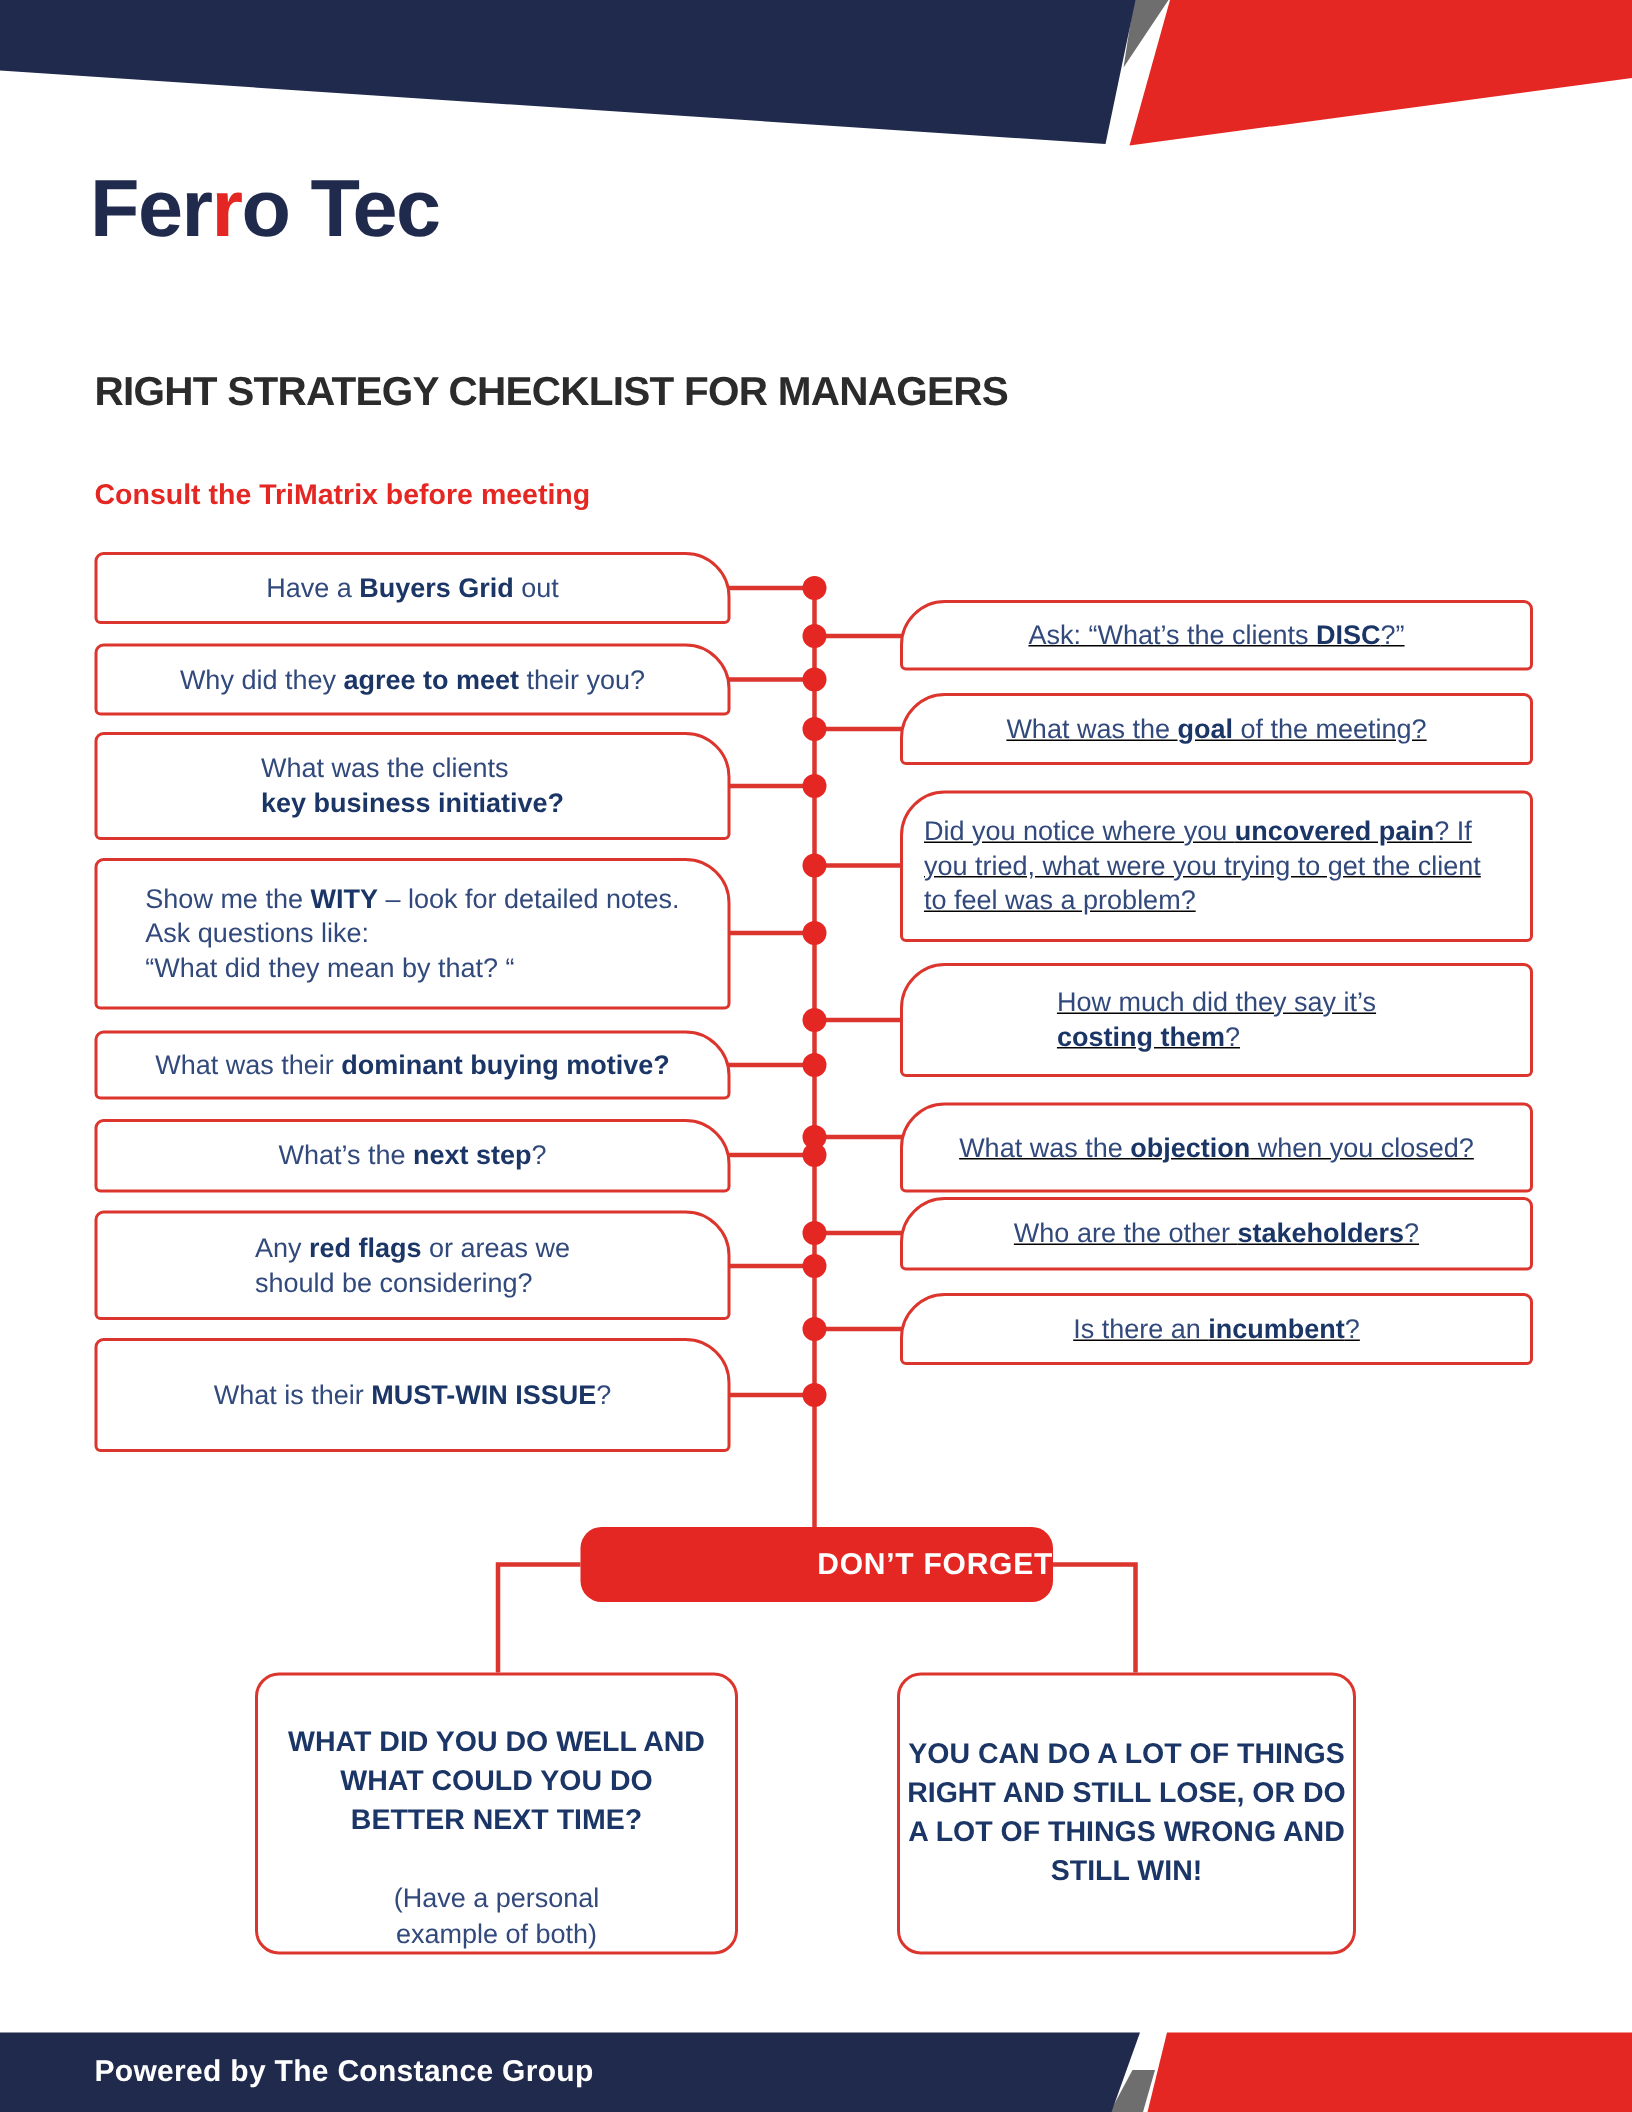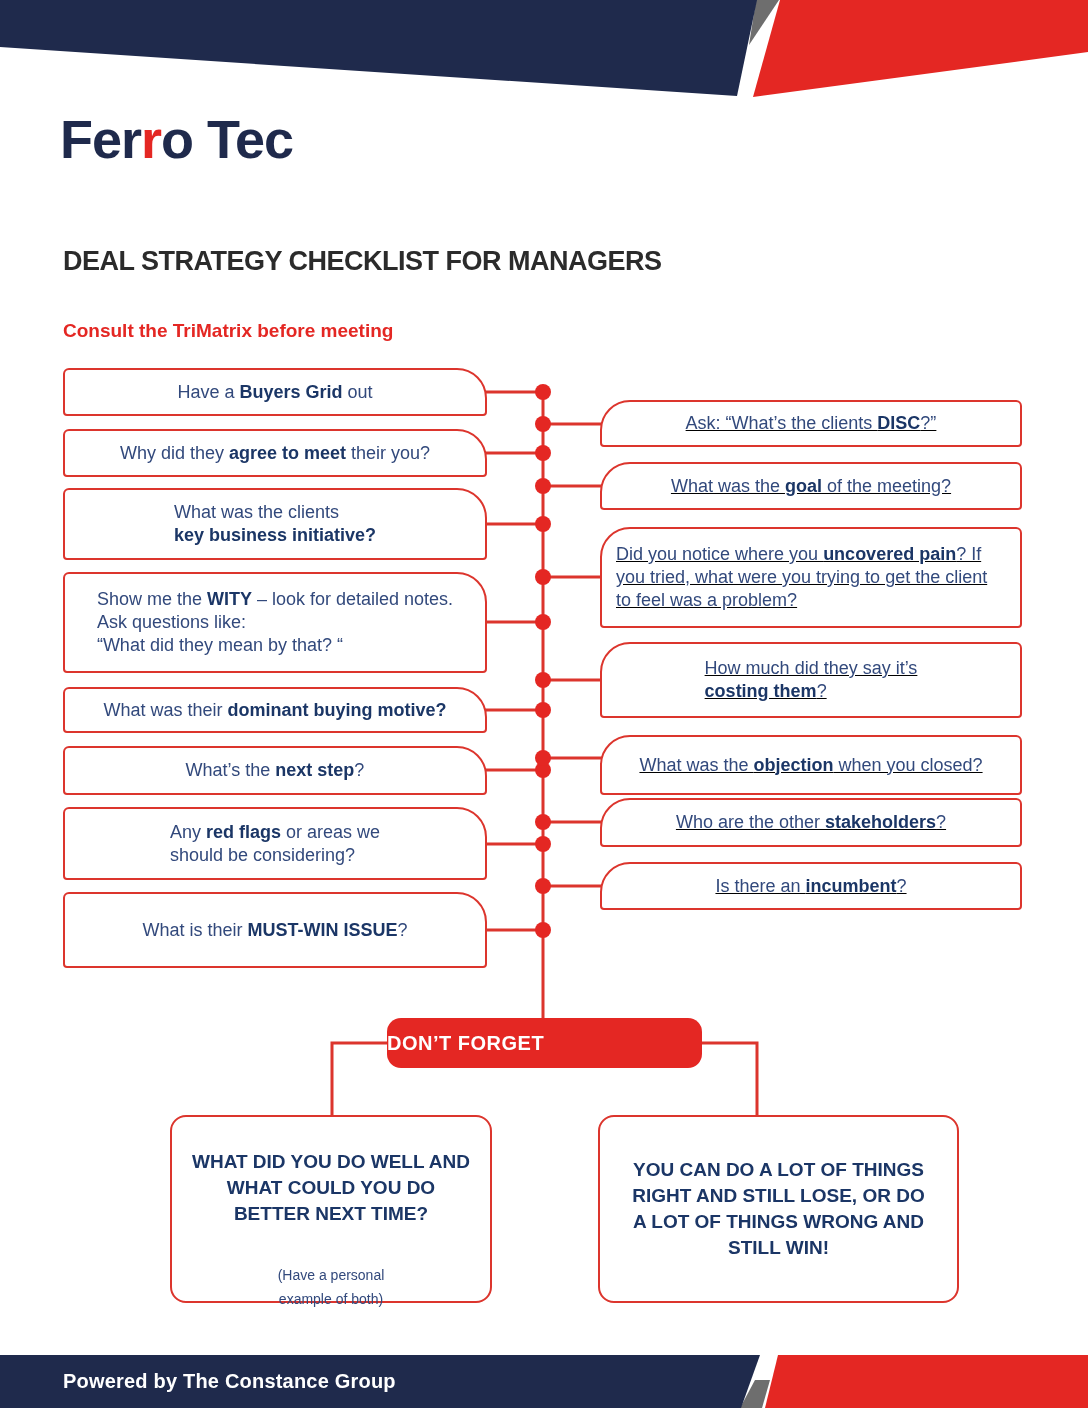--- a/index.html
+++ b/index.html
@@ -40,36 +40,36 @@
   .fbox.right{border-radius:30px 6px 4px 4px;text-decoration:underline;}
   .fbox-text{
     margin:0;padding:0 14px;text-align:left;white-space:pre-line;
     font-size:18px;line-height:23px;color:var(--text);
   }
   .fbox-text .b{font-weight:700;color:var(--text-bold);}
 
   .dont-forget{
     position:absolute;left:387px;top:1018px;width:315px;height:50px;
     background:var(--red);border-radius:14px;
-    display:flex;align-items:center;justify-content:flex-start;
+    display:flex;align-items:center;justify-content:flex-end;
   }
   .dont-forget-label{
     margin:0;color:#fff;font-size:20px;font-weight:700;letter-spacing:0.5px;white-space:pre;
   }
 
   .bbox{
     position:absolute;background:#fff;border:2.5px solid var(--red-line);
     box-sizing:border-box;border-radius:16px;text-align:center;
   }
   .bbox-heading{
     margin:0;font-size:19px;line-height:26px;font-weight:700;color:var(--text-bold);
     white-space:pre-line;
   }
   .bbox-note{
-    margin:36px 0 0 0;font-size:14px;line-height:24px;color:var(--text);
+    margin:26px 0 0 0;font-size:18px;line-height:24px;color:var(--text);
     white-space:pre-line;
   }
   .bbox.b1{padding-top:32px;}
   .bbox.b2{display:flex;align-items:center;justify-content:center;}
 
   .footer-text{
     position:absolute;left:63px;top:1355px;height:53px;margin:0;
     display:flex;align-items:center;
     color:#fff;font-size:20px;font-weight:700;letter-spacing:0.2px;white-space:pre;
   }
@@ -123,21 +123,21 @@
         <circle cx="543" cy="758" r="8" class="flow-dot"></circle>
         <line x1="543" y1="822" x2="602" y2="822" class="flow-line"></line>
         <circle cx="543" cy="822" r="8" class="flow-dot"></circle>
         <line x1="543" y1="886" x2="602" y2="886" class="flow-line"></line>
         <circle cx="543" cy="886" r="8" class="flow-dot"></circle>
       </g>
   </svg>
 
   <div class="logo"><span>Fe</span><span>r</span><span class="r">r</span><span>o Tec</span></div>
 
-  <h1 class="title">DEAL STRATEGY CHECKLIST FOR MANAGERS</h1>
+  <h1 class="title">RIGHT STRATEGY CHECKLIST FOR MANAGERS</h1>
   <p class="subtitle">Consult the TriMatrix before meeting</p>
 
   <div class="fbox left" style="left:63px;top:368px;width:424px;height:48px">
     <p class="fbox-text"><span>Have a </span><span class="b">Buyers Grid</span><span> out</span></p>
   </div>
   <div class="fbox left" style="left:63px;top:429px;width:424px;height:48px">
     <p class="fbox-text"><span>Why did they </span><span class="b">agree to meet</span><span> their you?</span></p>
   </div>
   <div class="fbox left" style="left:63px;top:488px;width:424px;height:72px">
     <p class="fbox-text"><span>What was the clients
@@ -189,21 +189,21 @@
     <p class="dont-forget-label">DON’T FORGET</p>
   </div>
 
   <div class="bbox b1" style="left:170px;top:1115px;width:322px;height:188px">
     <p class="bbox-heading">WHAT DID YOU DO WELL AND
 WHAT COULD YOU DO
 BETTER NEXT TIME?</p>
     <p class="bbox-note">(Have a personal
 example of both)</p>
   </div>
-  <div class="bbox b2" style="left:598px;top:1115px;width:361px;height:188px">
+  <div class="bbox b2" style="left:598px;top:1115px;width:306px;height:188px">
     <p class="bbox-heading">YOU CAN DO A LOT OF THINGS
 RIGHT AND STILL LOSE, OR DO
 A LOT OF THINGS WRONG AND
 STILL WIN!</p>
   </div>
 
   <p class="footer-text">Powered by The Constance Group</p>
 
 </div>
 

